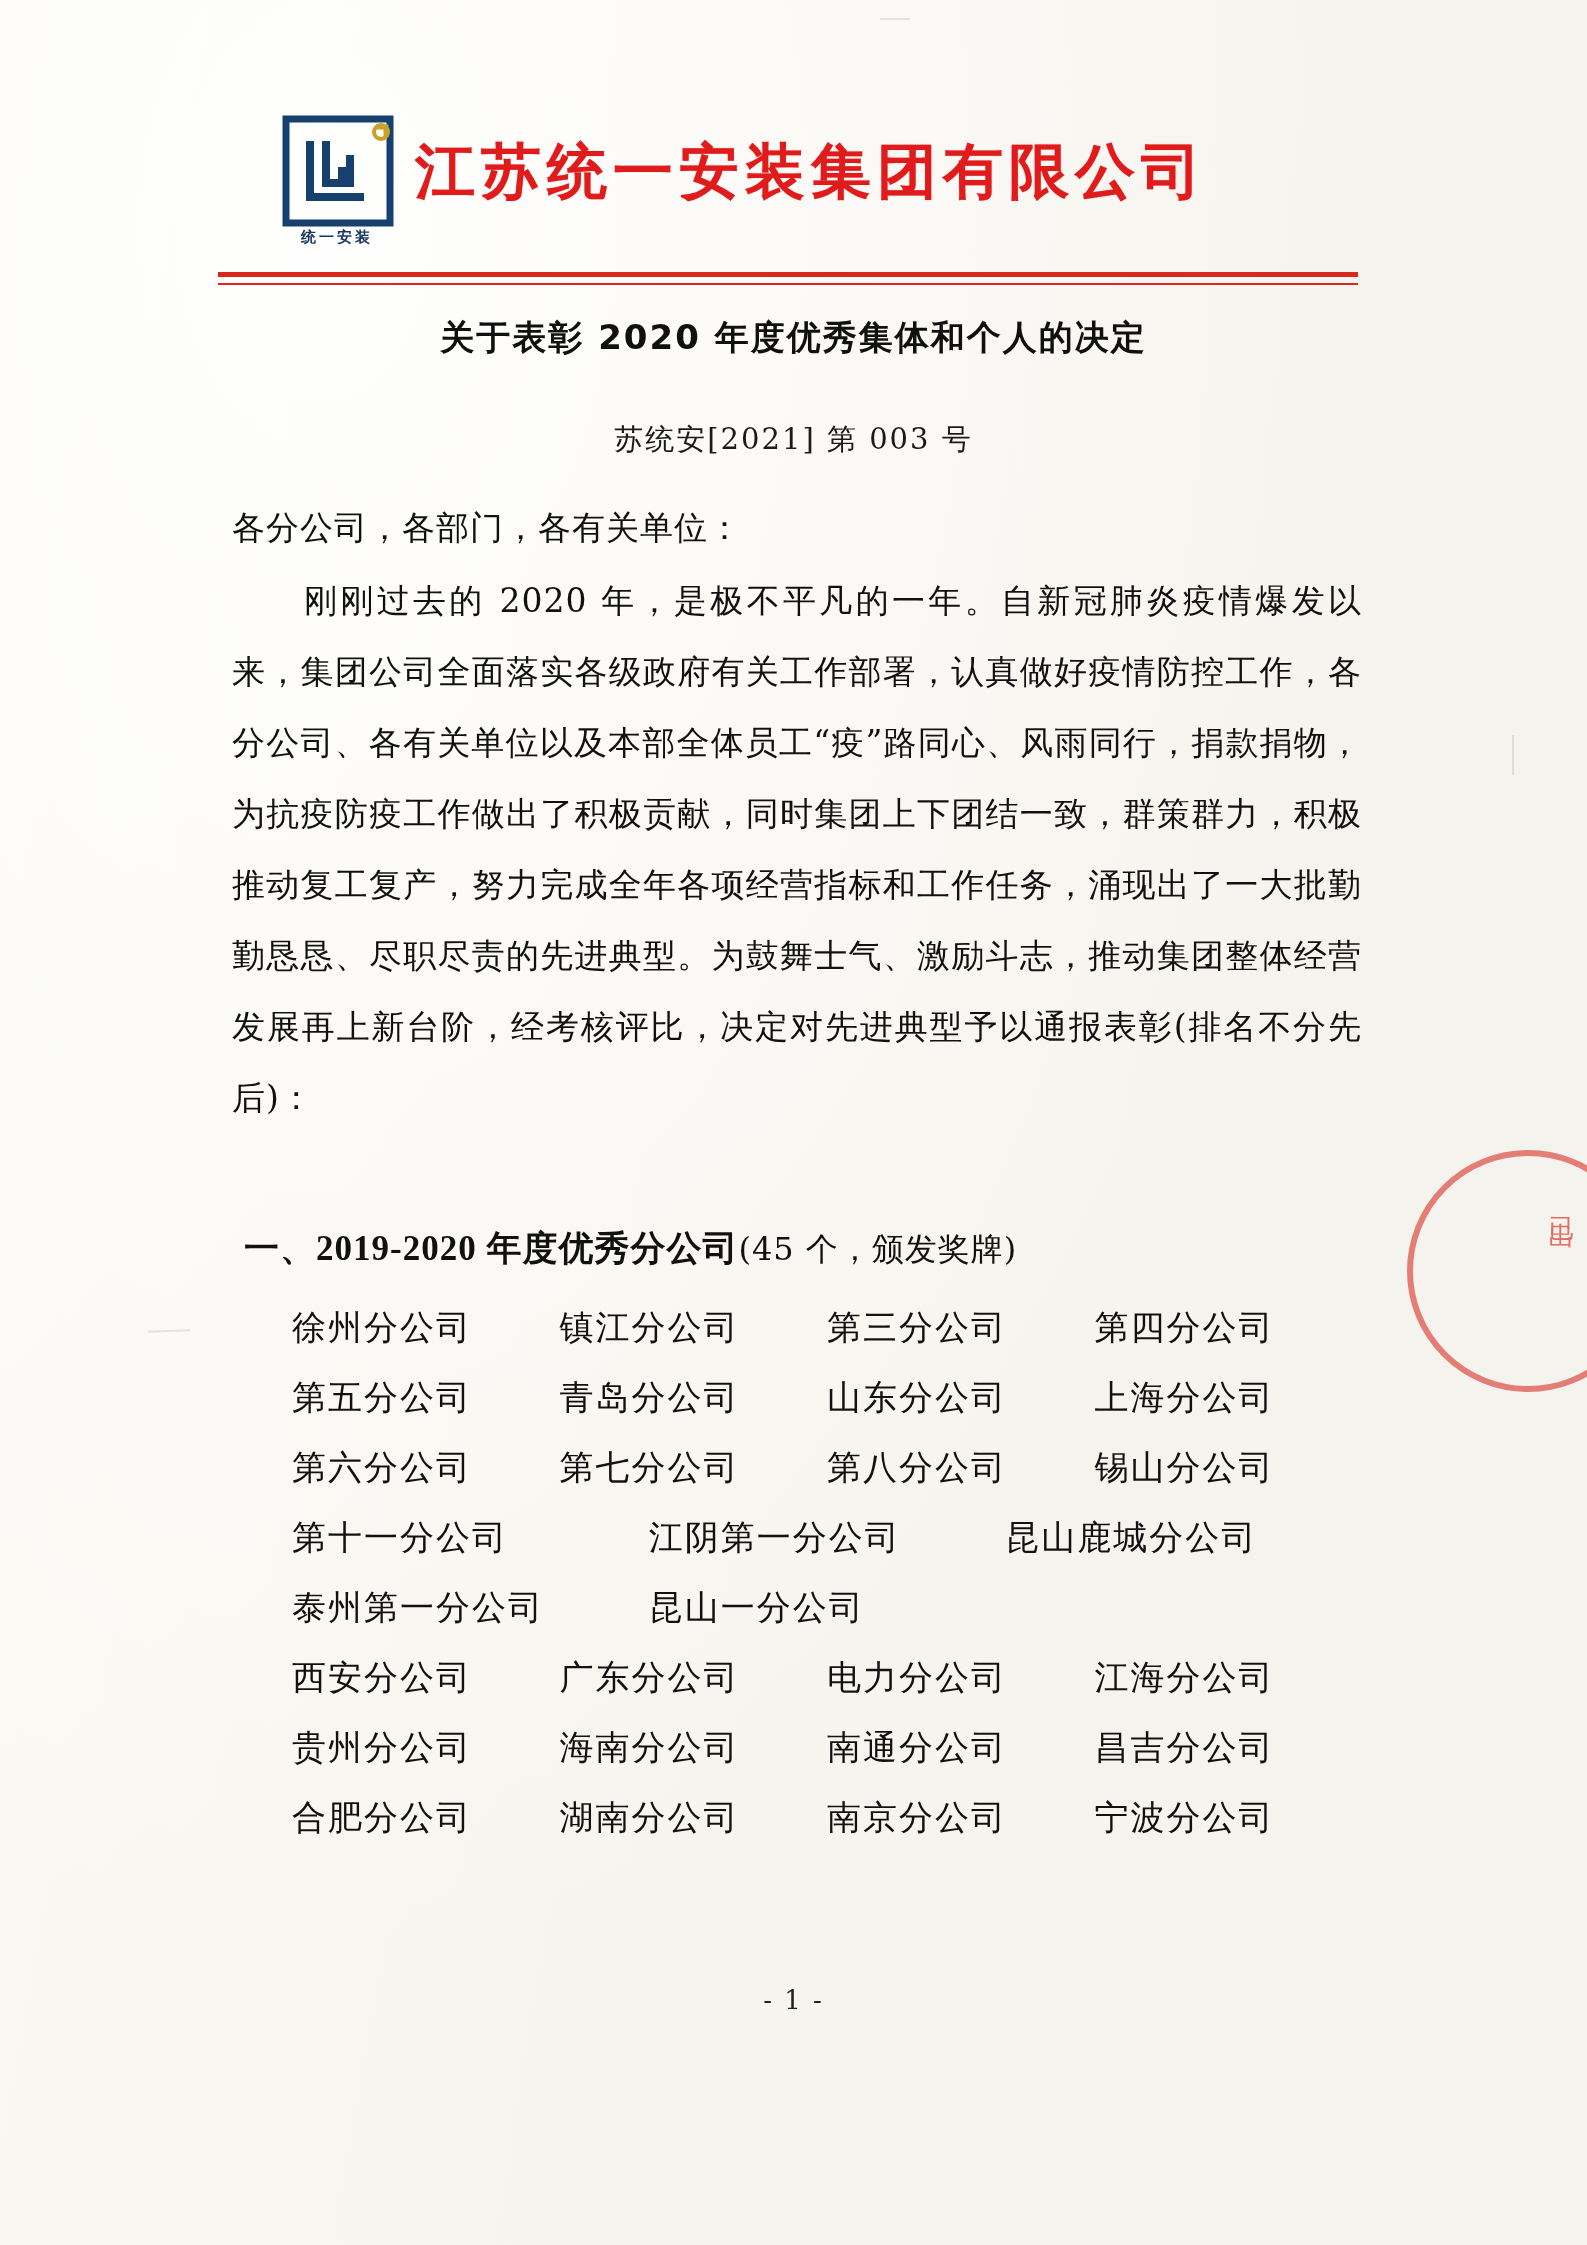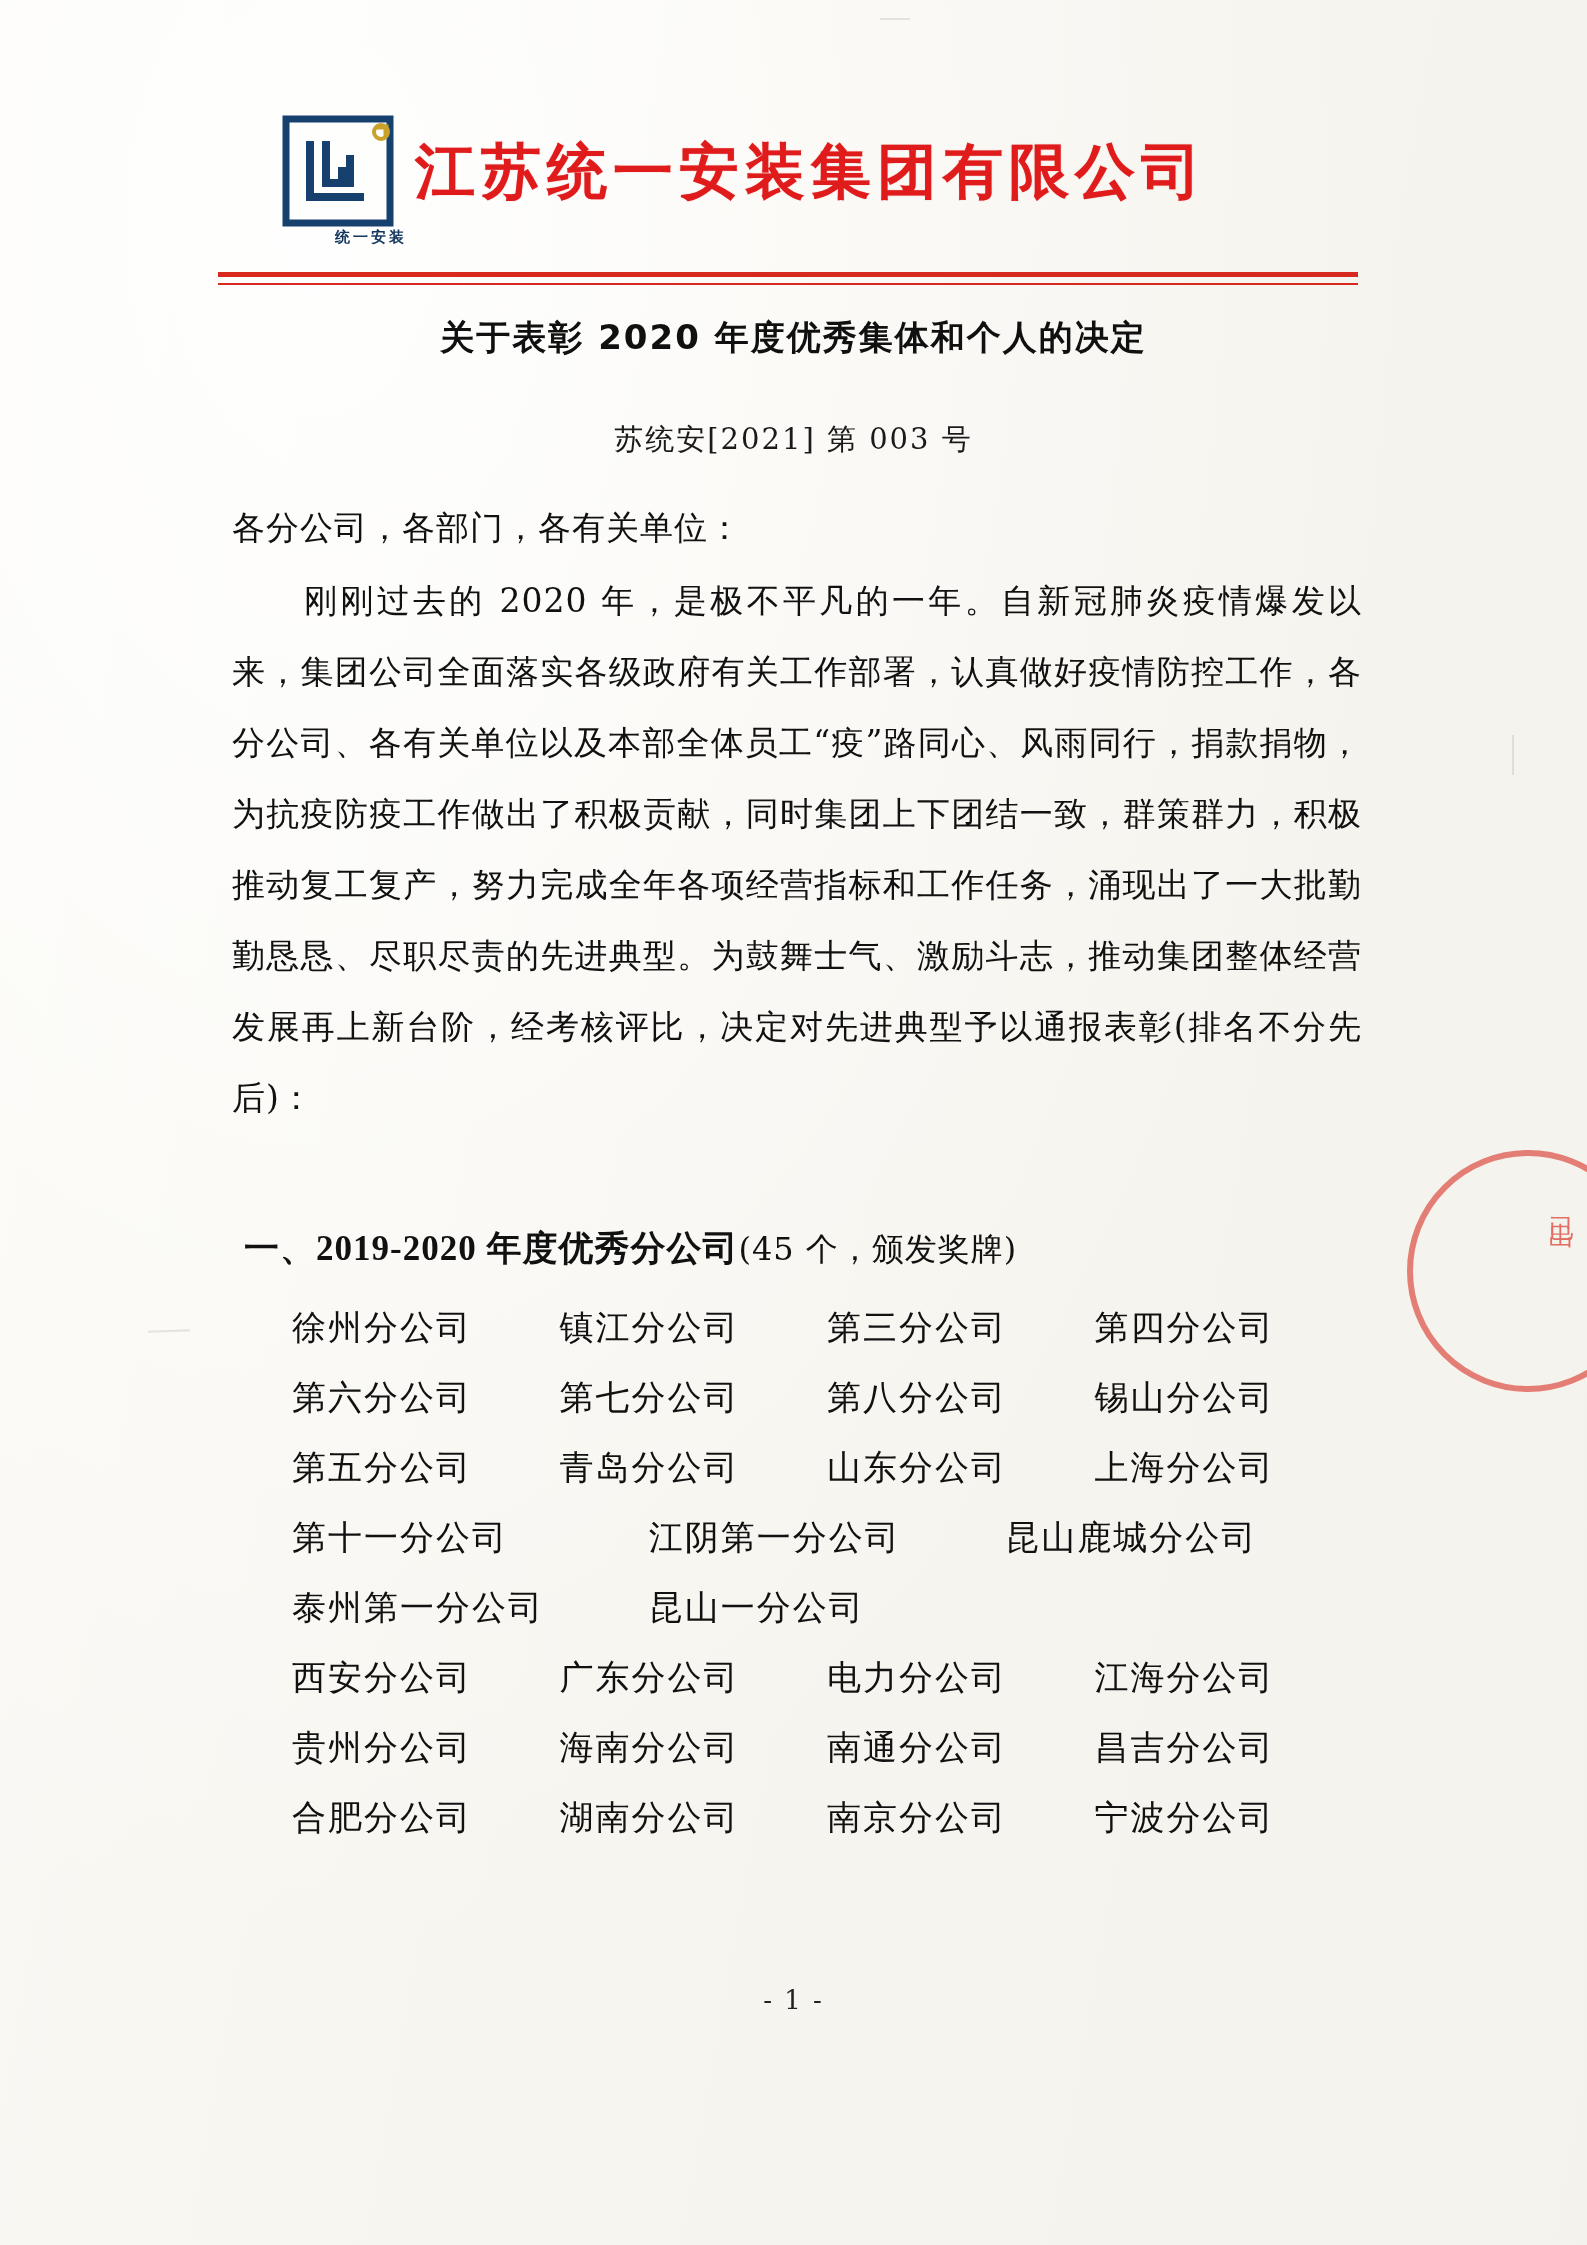--- a/index.html
+++ b/index.html
@@ -46,21 +46,21 @@
     top: 5px;
     width: 120px;
     height: 118px;
   }
   .logo svg { display:block; }
   .logo-caption {
     position: absolute;
     left: 22px;
     top: 118px;
     width: 140px;
-    text-align: right;
+    text-align: center;
     font-size: 15px;
     letter-spacing: 3px;
     color: #14365f;
     font-family: "DejaVu Sans", "Liberation Sans", sans-serif;
     font-weight: bold;
   }
   .company-name {
     position: absolute;
     left: 170px;
     top: 22px;
@@ -260,31 +260,31 @@
     </div>
 
     <div class="branch-list">
       <div class="branch-row cols4">
         <span class="cell">徐州分公司</span>
         <span class="cell">镇江分公司</span>
         <span class="cell">第三分公司</span>
         <span class="cell">第四分公司</span>
       </div>
       <div class="branch-row cols4">
+        <span class="cell">第五分公司</span>
+        <span class="cell">青岛分公司</span>
+        <span class="cell">山东分公司</span>
+        <span class="cell">上海分公司</span>
+      </div>
+      <div class="branch-row cols4">
         <span class="cell">第六分公司</span>
         <span class="cell">第七分公司</span>
         <span class="cell">第八分公司</span>
         <span class="cell">锡山分公司</span>
       </div>
-      <div class="branch-row cols4">
-        <span class="cell">第五分公司</span>
-        <span class="cell">青岛分公司</span>
-        <span class="cell">山东分公司</span>
-        <span class="cell">上海分公司</span>
-      </div>
       <div class="branch-row cols3">
         <span class="cell">第十一分公司</span>
         <span class="cell">江阴第一分公司</span>
         <span class="cell">昆山鹿城分公司</span>
       </div>
       <div class="branch-row cols3">
         <span class="cell">泰州第一分公司</span>
         <span class="cell">昆山一分公司</span>
       </div>
       <div class="branch-row cols4">

